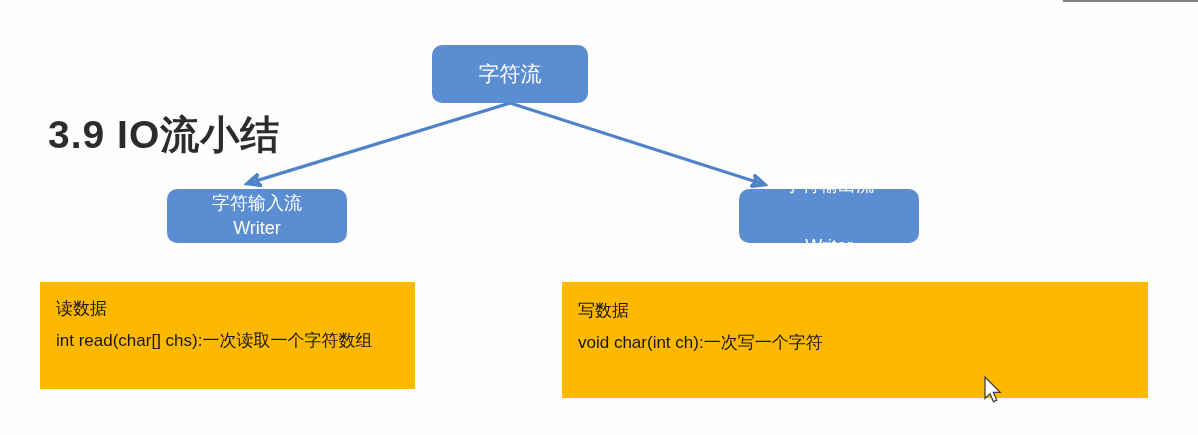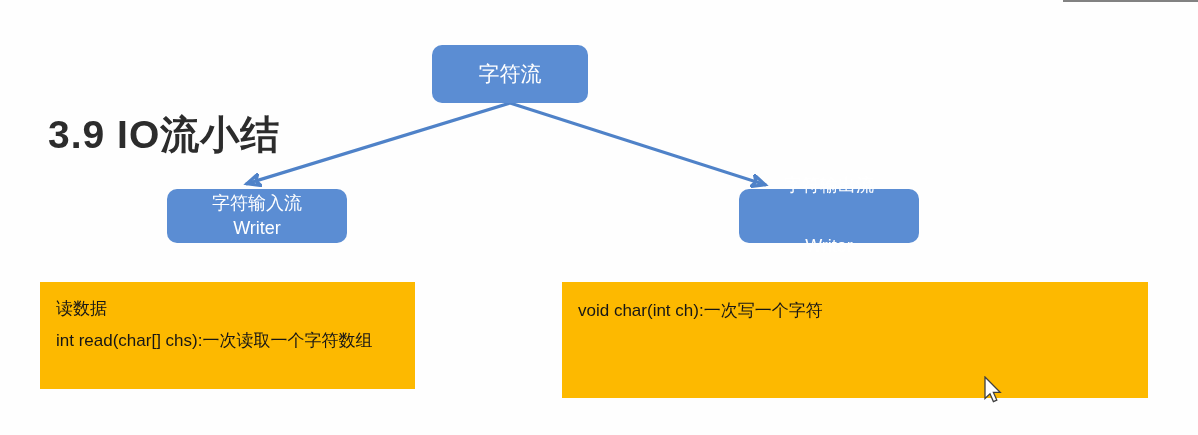--- a/index.html
+++ b/index.html
@@ -76,20 +76,21 @@
     <span>字符输出流</span>
     <span>Writer</span>
   </div>
 
   <div class="note note-left">
     <div class="note-line">读数据</div>
     <div class="note-line">int read(char[] chs):一次读取一个字符数组</div>
   </div>
 
   <div class="note note-right">
+    <div class="note-line">写数据</div>
     <div class="note-line">void char(int ch):一次写一个字符</div>
   </div>
 
   <svg class="cursor" width="18" height="28" viewBox="0 0 18 28">
     <path d="M1,1 L1,22.5 L6,17.8 L9.4,25.6 L12.8,24.1 L9.4,16.4 L16.2,16.4 Z" fill="#ffffff" stroke="#3f3f3f" stroke-width="1.3"></path>
   </svg>
 
 </div>
 
 </body></html>

